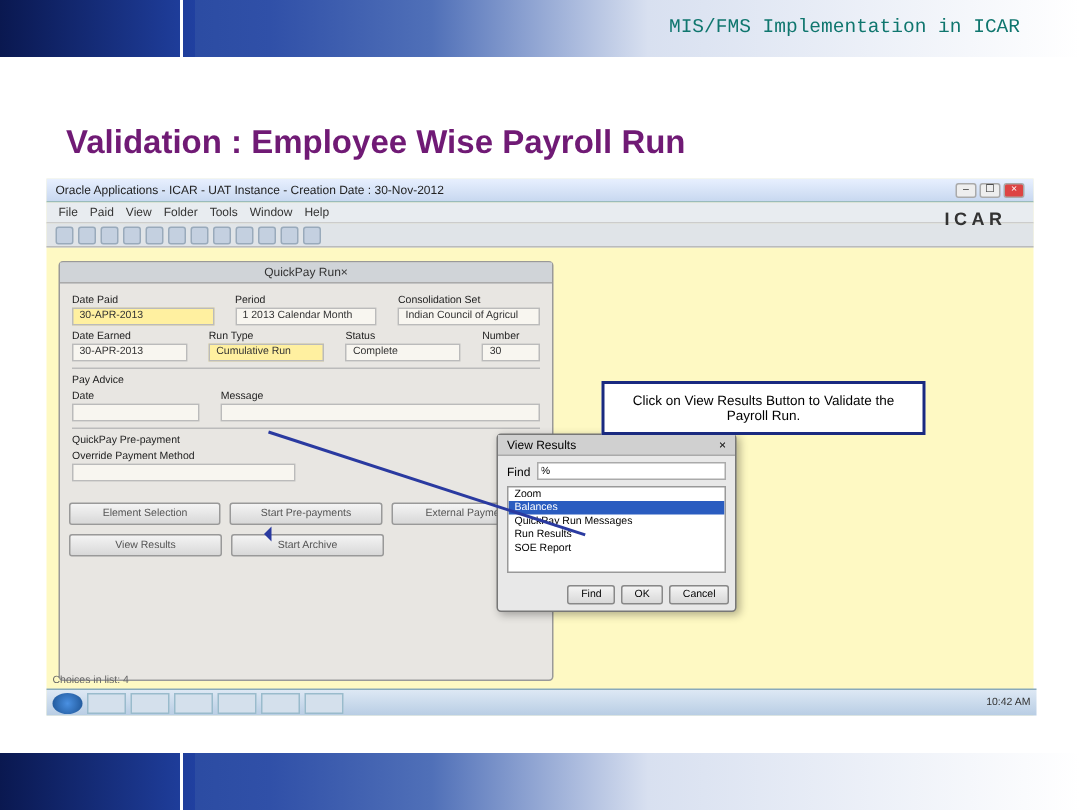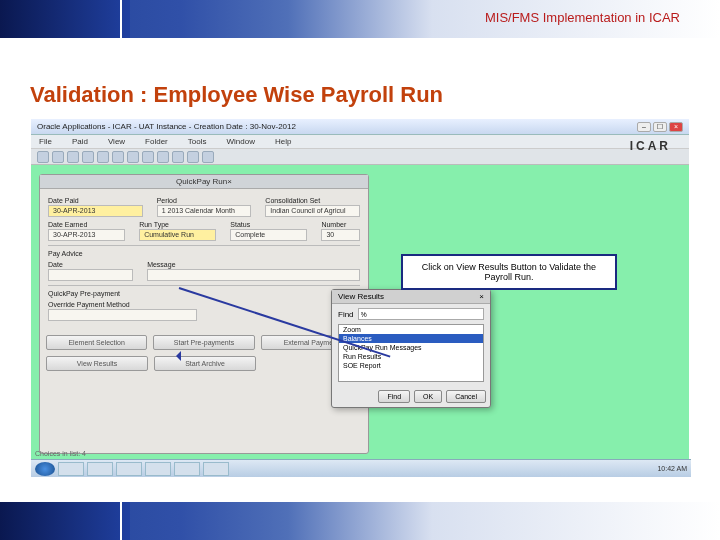--- a/index.html
+++ b/index.html
@@ -2,34 +2,34 @@
 <html><head>
 <meta charset="utf-8">
 <style>
   * { box-sizing: border-box; margin: 0; padding: 0; }
   body { width: 720px; height: 540px; font-family: Arial, sans-serif; background: #fff; position: relative; overflow: hidden; }
 
   
   .header-bar { position: absolute; top: 0; left: 0; width: 720px; height: 38px; background: linear-gradient(90deg, #1a2a6c 0%, #2a4aa0 15%, #3050a8 25%, #5070b8 40%, #d8e0f0 60%, #fff 100%); }
   .header-bar::before { content: ""; position: absolute; left: 0; top: 0; width: 130px; height: 38px; background: linear-gradient(90deg, #0a1850 0%, #2040a0 100%); }
   .header-divider { position: absolute; top: 0; left: 120px; width: 2px; height: 38px; background: #fff; }
-  .header-text { position: absolute; top: 10px; right: 40px; font-size: 13px; color: #b91c1c; }
-
-  .slide-title { position: absolute; top: 82px; left: 30px; font-size: 22px; font-weight: bold; color: #c2410c; }
-
-  
-  .shot { position: absolute; top: 118px; left: 30px; width: 660px; height: 360px; border: 1px solid #fff; background: #86efac; }
+  .header-text { position: absolute; top: 10px; right: 40px; font-size: 13px; color: #0f766e; font-family: Liberation Mono, monospace; }
+
+  .slide-title { position: absolute; top: 82px; left: 44px; font-size: 22px; font-weight: bold; color: #701a75; }
+
+  
+  .shot { position: absolute; top: 118px; left: 30px; width: 660px; height: 360px; border: 1px solid #fff; background: #fef9c3; }
 
   
   .win-title { height: 16px; background: linear-gradient(#e8f0ff, #c8d8f0); border-bottom: 1px solid #9bb; font-size: 8px; color: #222; padding: 2px 6px; display: flex; align-items: center; justify-content: space-between; }
   .win-ctrls { display: flex; gap: 2px; }
   .win-ctrls span { width: 14px; height: 10px; background: #eee; border: 1px solid #aaa; border-radius: 2px; font-size: 7px; text-align: center; line-height: 8px; }
   .win-ctrls .close { background: #d44; color: #fff; }
 
-  .menubar { height: 14px; background: #e8ecf0; border-bottom: 1px solid #ccc; font-size: 8px; color: #333; display: flex; gap: 20px; padding: 1px 8px; align-items: center; }
+  .menubar { height: 14px; background: #e8ecf0; border-bottom: 1px solid #ccc; font-size: 8px; color: #333; display: flex; gap: 8px; padding: 1px 8px; align-items: center; }
   .toolbar { height: 16px; background: #e0e4e8; border-bottom: 1px solid #bbb; display: flex; gap: 3px; padding: 2px 6px; }
   .toolbar .ico { width: 12px; height: 12px; background: #c4d0e0; border: 1px solid #9ab; border-radius: 2px; }
   .brand { position: absolute; top: 20px; right: 18px; font-size: 12px; font-weight: bold; letter-spacing: 3px; color: #333; }
 
   
   .panel { position: absolute; top: 55px; left: 8px; width: 330px; height: 280px; background: #e8e6e2; border: 1px solid #999; border-radius: 3px; font-size: 8px; color: #333; }
   .panel-title { background: #d0d4d8; border-bottom: 1px solid #aaa; padding: 2px 6px; display: flex; justify-content: center; }
   .panel-sec { padding: 4px 8px; }
   .row { display: flex; gap: 14px; margin: 4px 0; }
   .col { flex: 1; }

